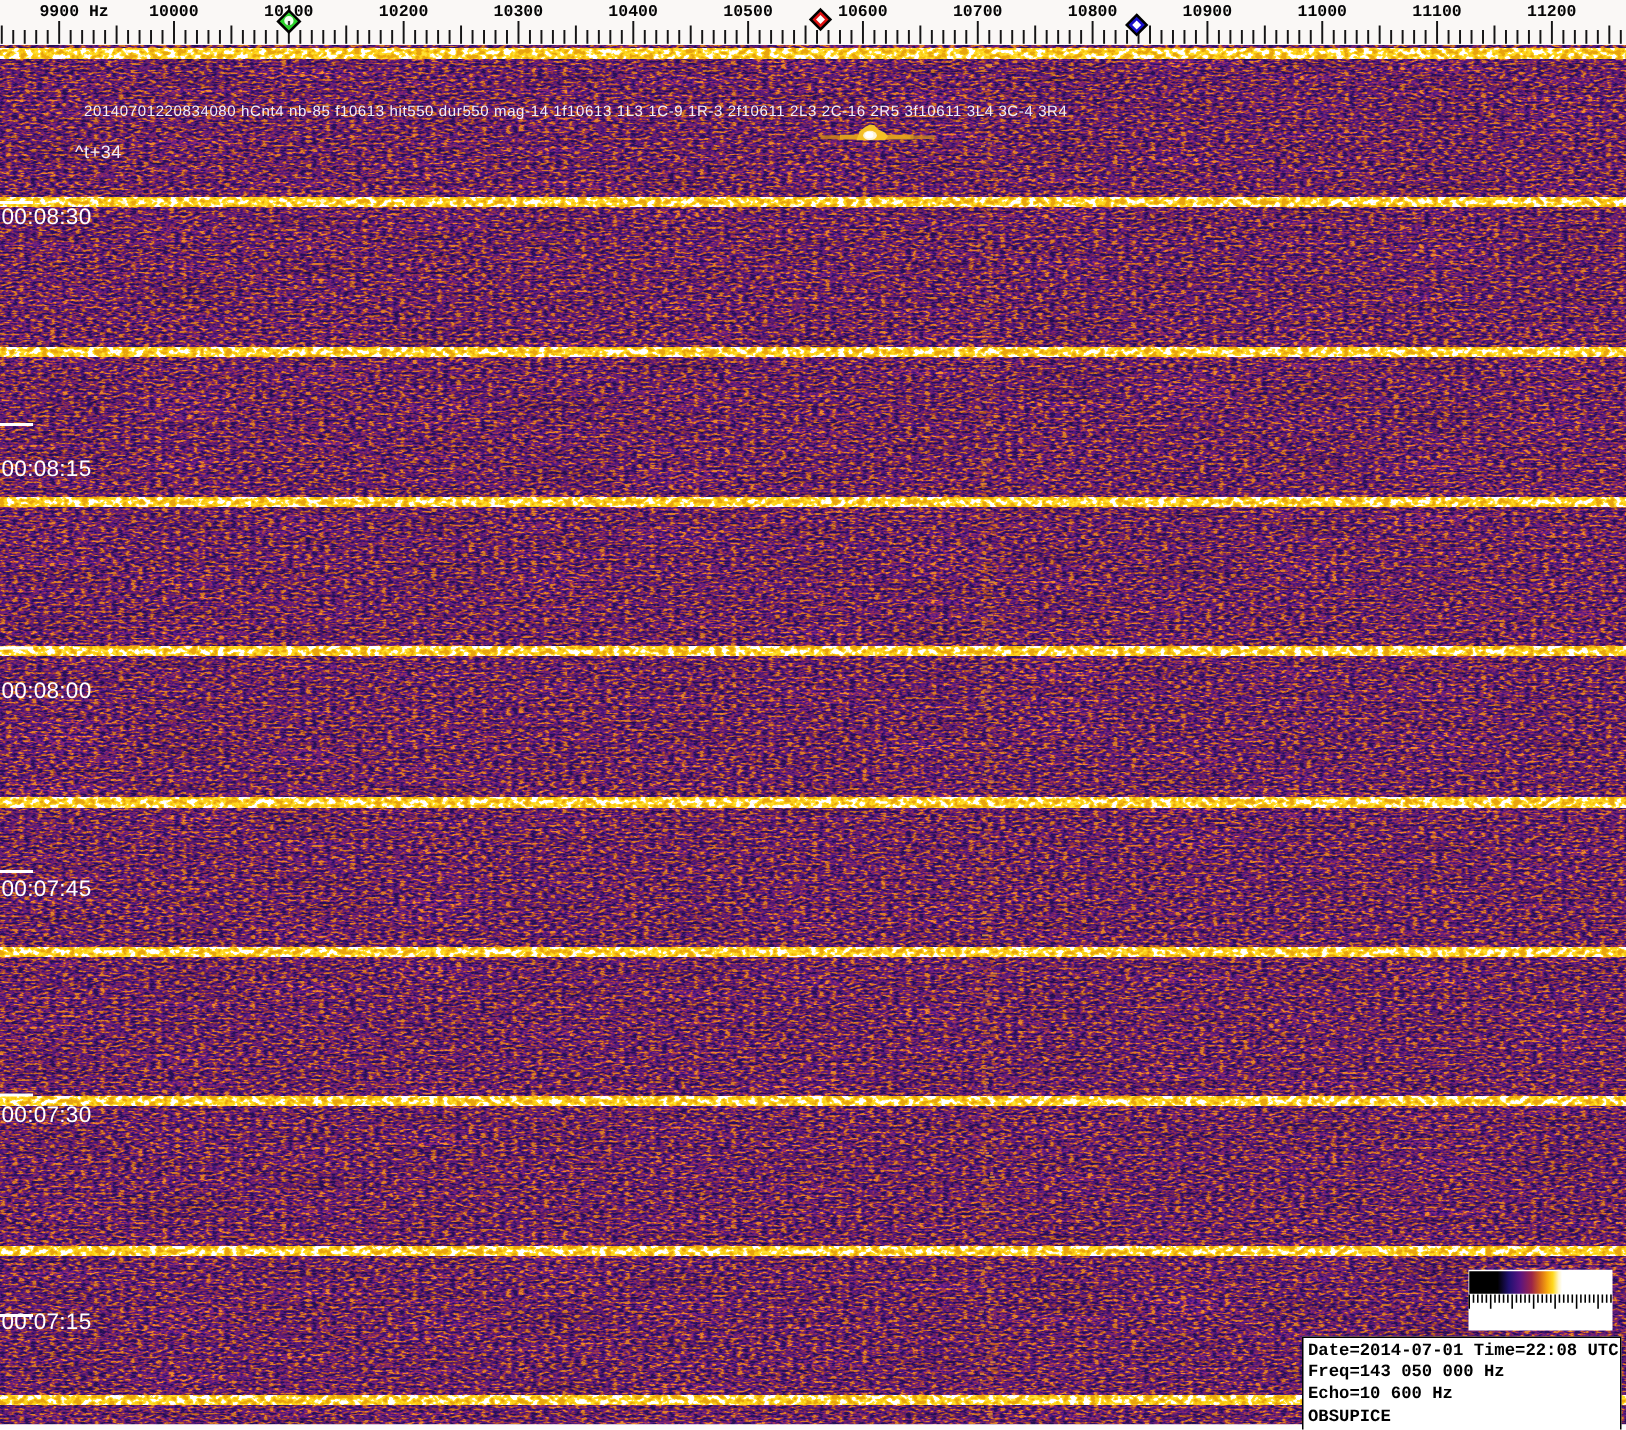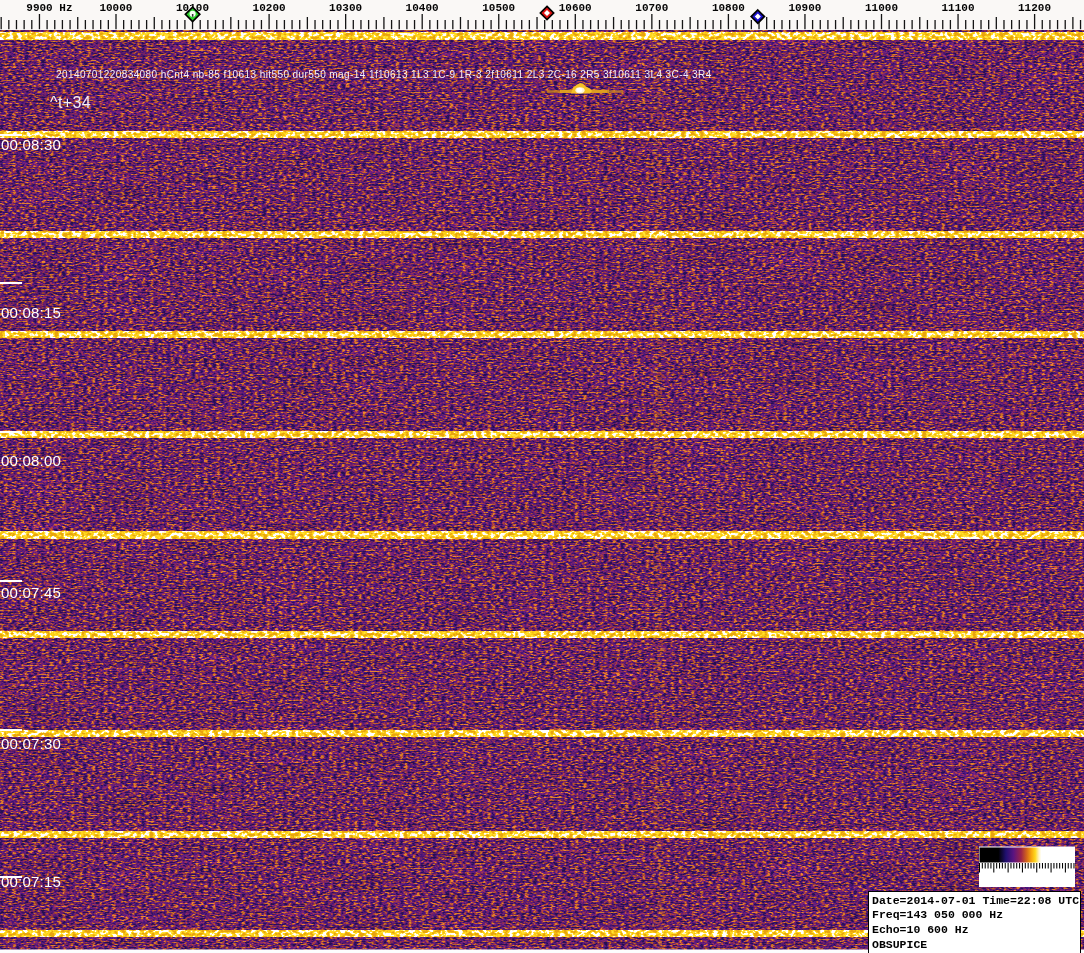--- a/index.html
+++ b/index.html
@@ -2,21 +2,21 @@
 <html><head><meta charset="utf-8">
 <style>
   html,body{margin:0;padding:0;background:#fff}
   body{width:1084px;height:953px;position:relative;overflow:hidden;
        font-family:"Liberation Sans",sans-serif}
   .abs{position:absolute}
   text.rl{font:bold 11px "Liberation Mono",monospace;fill:#050505}
   .tlab{position:absolute;left:1px;color:#fff;font-size:15px;letter-spacing:0.2px;white-space:pre}
   .tmark{position:absolute;left:0;width:22px;height:2px;background:#fff}
   #toptext{position:absolute;left:56px;top:68.5px;color:#f2eef8;font-size:10px;letter-spacing:0.41px;white-space:pre}
-  #ttext2{position:absolute;left:50px;top:93.5px;color:#f2eef8;font-size:16px;letter-spacing:0.4px;white-space:pre}
+  #ttext2{position:absolute;left:50px;top:93.5px;color:#f2eef8;font-size:12px;letter-spacing:0.4px;white-space:pre}
   #cblab{position:absolute;left:981px;top:922px;width:94px;color:#000;font-size:10.8px;margin-top:47px;}
   #infobox{position:absolute;left:868px;top:891px;width:207.5px;height:62px;background:#fff;
           border:1.2px solid #000;font:bold 11.5px "Liberation Mono",monospace;color:#000;
           line-height:14.7px;padding:1.5px 0 0 3px;white-space:pre}
 </style></head>
 <body>
 <svg class="abs" style="left:0;top:0" width="1084" height="953" viewBox="0 0 1084 953">
 <defs>
   <filter id="nz" color-interpolation-filters="sRGB" x="0" y="30" width="1084" height="920" filterUnits="userSpaceOnUse">
     <feTurbulence type="fractalNoise" baseFrequency="0.012 0.42" numOctaves="1" seed="31" result="t0"></feTurbulence>

